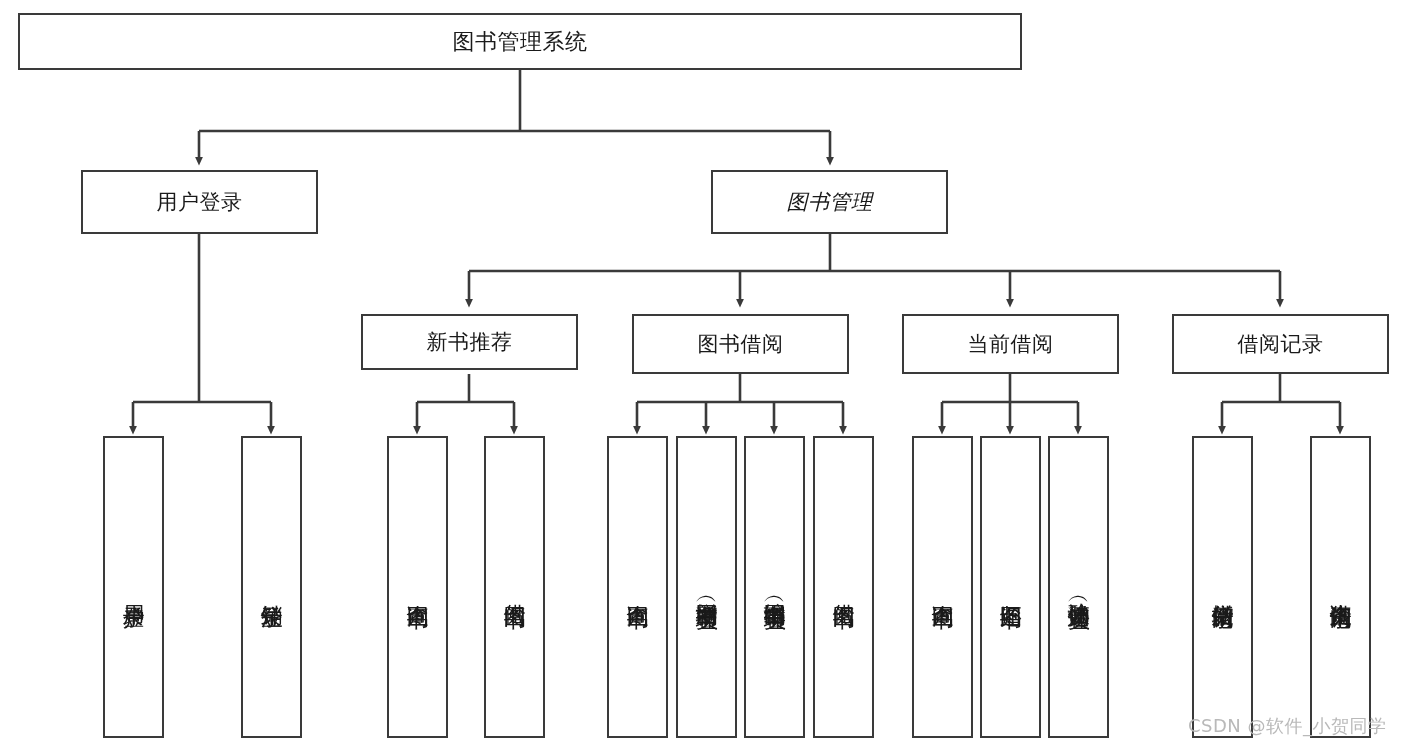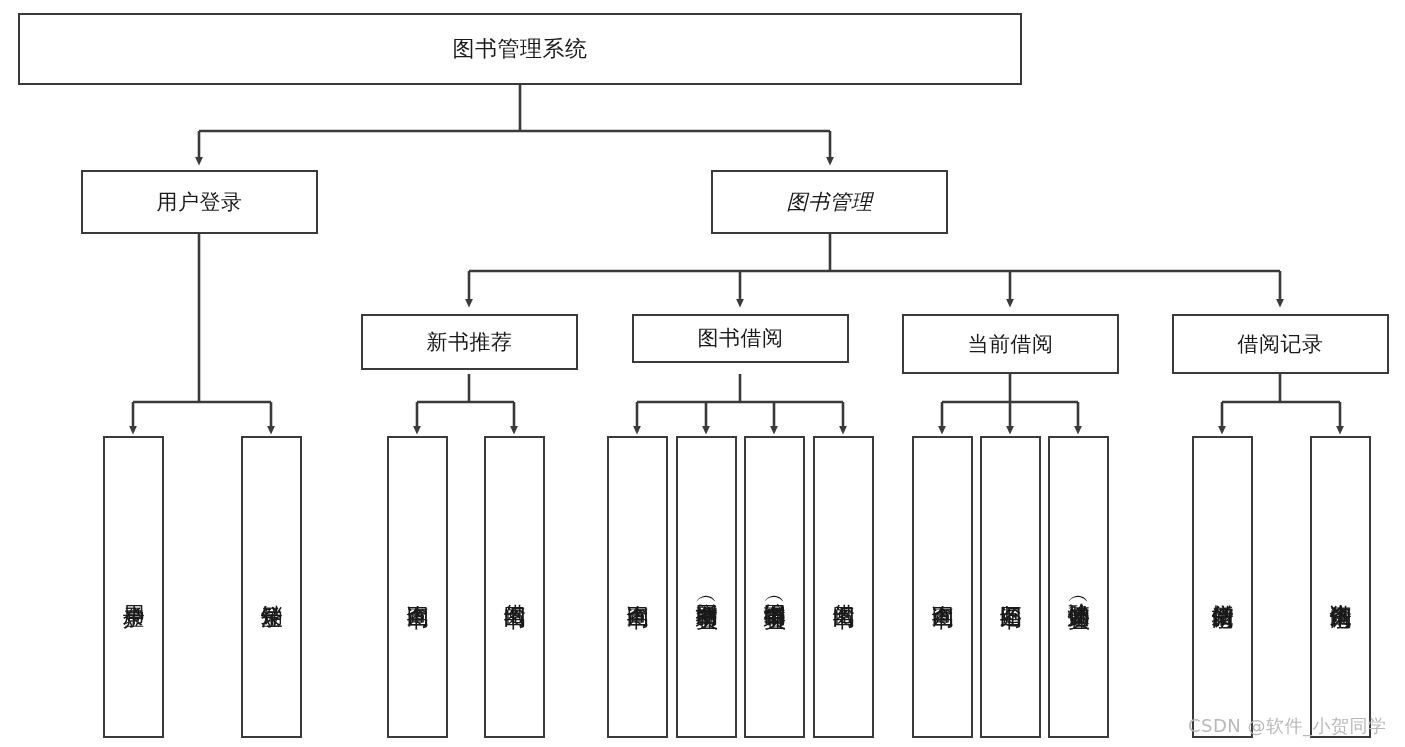--- a/index.html
+++ b/index.html
@@ -124,35 +124,35 @@
       <path d="M1010,402 L1010,427" marker-end="url(#arrow)"></path>
       <path d="M1078,402 L1078,427" marker-end="url(#arrow)"></path>
 
       <path d="M1280,374 L1280,402"></path>
       <path d="M1222,402 L1340,402"></path>
       <path d="M1222,402 L1222,427" marker-end="url(#arrow)"></path>
       <path d="M1340,402 L1340,427" marker-end="url(#arrow)"></path>
     </g>
   </svg>
 
-  <div class="node horiz root" style="left:18px; top:13px; width:1004px; height:72px;">
+  <div class="node horiz root" style="left:18px; top:13px; width:1004px; height:57px;">
     <span class="label">图书管理系统</span>
   </div>
 
   <div class="node horiz" style="left:81px; top:170px; width:237px; height:64px;">
     <span class="label">用户登录</span>
   </div>
   <div class="node horiz" style="left:711px; top:170px; width:237px; height:64px;font-style:italic;">
     <span class="label">图书管理</span>
   </div>
 
   <div class="node horiz" style="left:361px; top:314px; width:217px; height:56px;">
     <span class="label">新书推荐</span>
   </div>
-  <div class="node horiz" style="left:632px; top:314px; width:217px; height:49px;">
+  <div class="node horiz" style="left:632px; top:314px; width:217px; height:60px;">
     <span class="label">图书借阅</span>
   </div>
   <div class="node horiz" style="left:902px; top:314px; width:217px; height:60px;">
     <span class="label">当前借阅</span>
   </div>
   <div class="node horiz" style="left:1172px; top:314px; width:217px; height:60px;align-items:center;">
     <span class="label">借阅记录</span>
   </div>
 
   <div class="node vert" style="left:103px; top:436px; width:61px; height:302px;">

